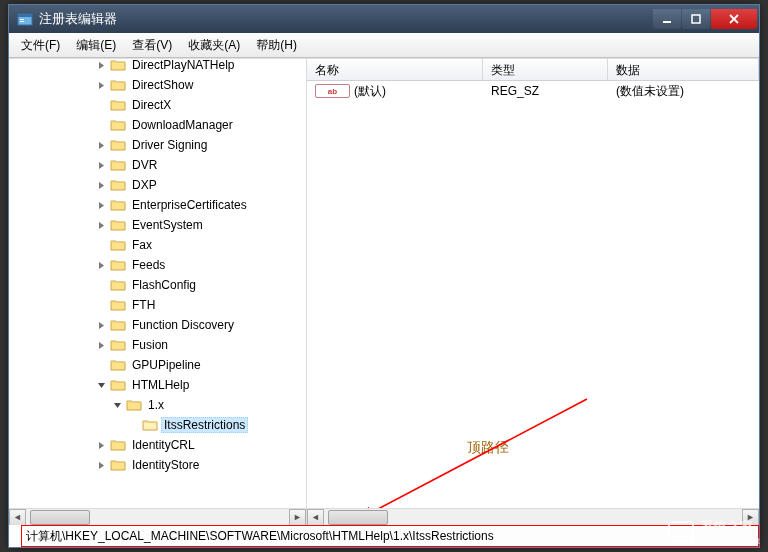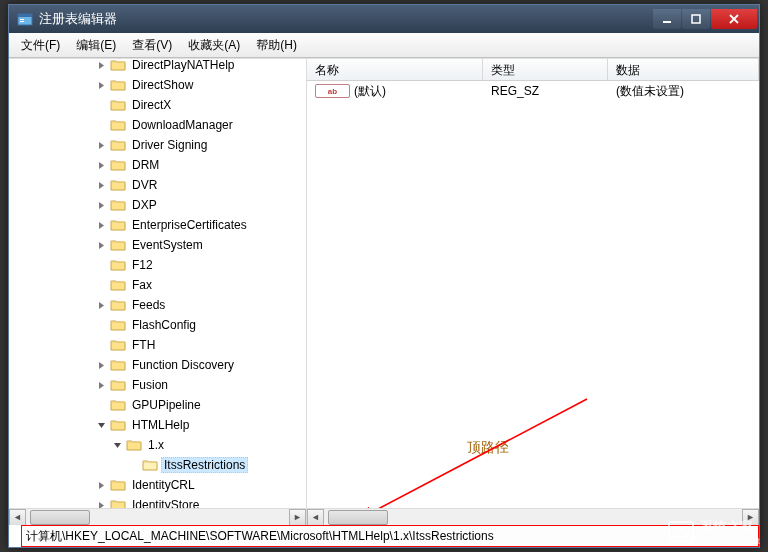--- a/index.html
+++ b/index.html
@@ -154,33 +154,20 @@
               <span class="indent" style="width: 80px;"></span>
               <span class="expander">
                 <svg width="9" height="9">
                   <path d="M2 1 L7 4.5 L2 8 Z" fill="#7a7a7a"></path>
                 </svg>
               </span>
               <svg class="folder-icon" viewBox="0 0 16 14">
                 <path d="M1 3 L1 12 L15 12 L15 4 L7 4 L6 3 Z" fill="#fde28a" stroke="#caa64a"></path>
                 <path d="M1 4 L15 4" stroke="#e8cf85"></path>
               </svg>
-              <span class="tree-label">DRM</span>
-            </div>
-            <div class="tree-row">
-              <span class="indent" style="width: 80px;"></span>
-              <span class="expander">
-                <svg width="9" height="9">
-                  <path d="M2 1 L7 4.5 L2 8 Z" fill="#7a7a7a"></path>
-                </svg>
-              </span>
-              <svg class="folder-icon" viewBox="0 0 16 14">
-                <path d="M1 3 L1 12 L15 12 L15 4 L7 4 L6 3 Z" fill="#fde28a" stroke="#caa64a"></path>
-                <path d="M1 4 L15 4" stroke="#e8cf85"></path>
-              </svg>
               <span class="tree-label">DVR</span>
             </div>
             <div class="tree-row">
               <span class="indent" style="width: 80px;"></span>
               <span class="expander">
                 <svg width="9" height="9">
                   <path d="M2 1 L7 4.5 L2 8 Z" fill="#7a7a7a"></path>
                 </svg>
               </span>
               <svg class="folder-icon" viewBox="0 0 16 14">
@@ -207,33 +194,20 @@
               <span class="expander">
                 <svg width="9" height="9">
                   <path d="M2 1 L7 4.5 L2 8 Z" fill="#7a7a7a"></path>
                 </svg>
               </span>
               <svg class="folder-icon" viewBox="0 0 16 14">
                 <path d="M1 3 L1 12 L15 12 L15 4 L7 4 L6 3 Z" fill="#fde28a" stroke="#caa64a"></path>
                 <path d="M1 4 L15 4" stroke="#e8cf85"></path>
               </svg>
               <span class="tree-label">EventSystem</span>
-            </div>
-            <div class="tree-row">
-              <span class="indent" style="width: 80px;"></span>
-              <span class="expander blank">
-                <svg width="9" height="9">
-                  <path d="M2 1 L7 4.5 L2 8 Z" fill="#7a7a7a"></path>
-                </svg>
-              </span>
-              <svg class="folder-icon" viewBox="0 0 16 14">
-                <path d="M1 3 L1 12 L15 12 L15 4 L7 4 L6 3 Z" fill="#fde28a" stroke="#caa64a"></path>
-                <path d="M1 4 L15 4" stroke="#e8cf85"></path>
-              </svg>
-              <span class="tree-label">F12</span>
             </div>
             <div class="tree-row">
               <span class="indent" style="width: 80px;"></span>
               <span class="expander blank">
                 <svg width="9" height="9">
                   <path d="M2 1 L7 4.5 L2 8 Z" fill="#7a7a7a"></path>
                 </svg>
               </span>
               <svg class="folder-icon" viewBox="0 0 16 14">
                 <path d="M1 3 L1 12 L15 12 L15 4 L7 4 L6 3 Z" fill="#fde28a" stroke="#caa64a"></path>

